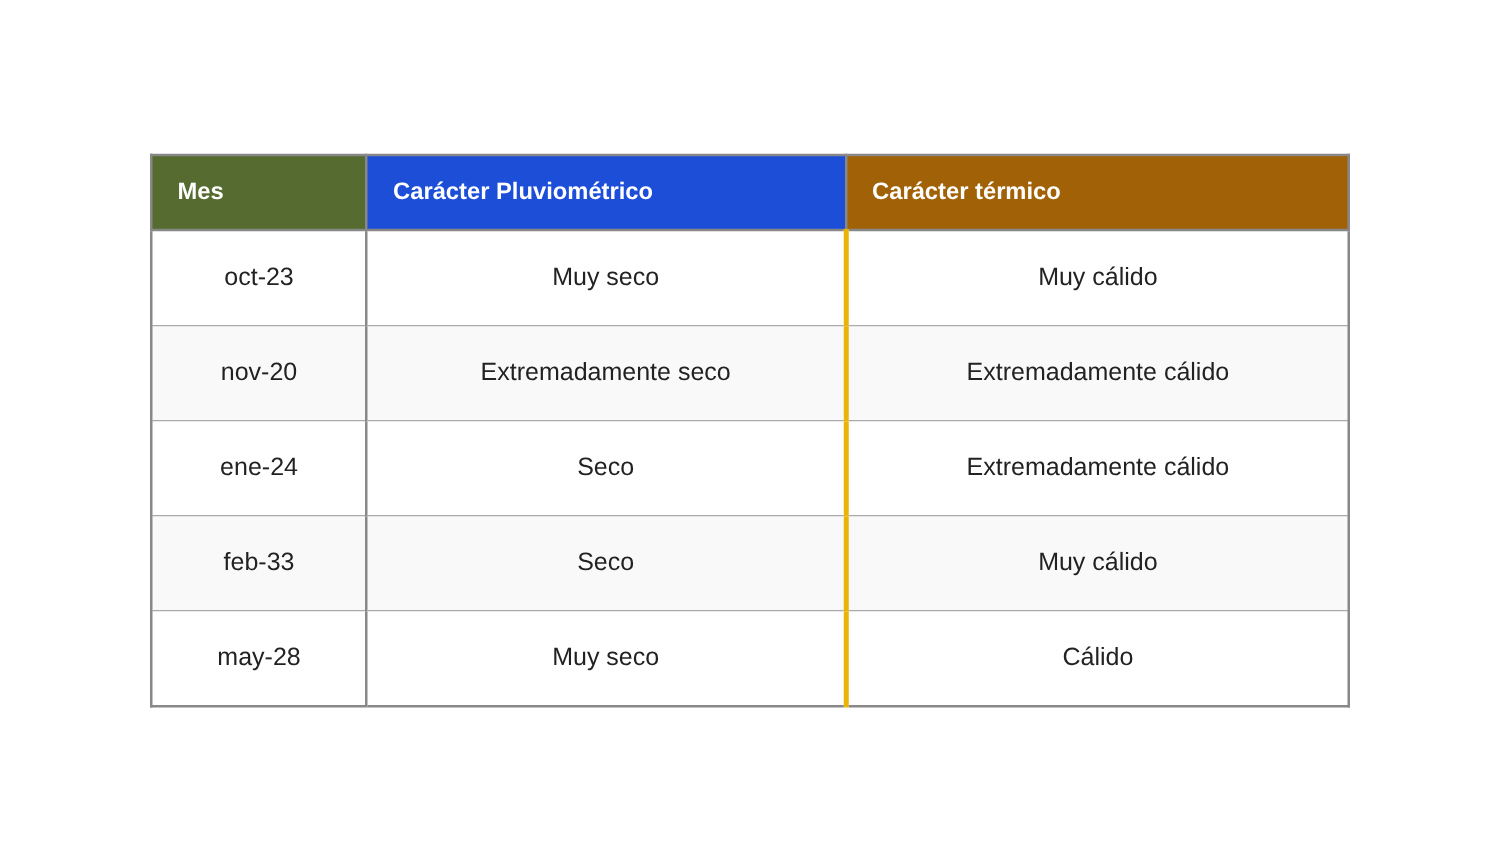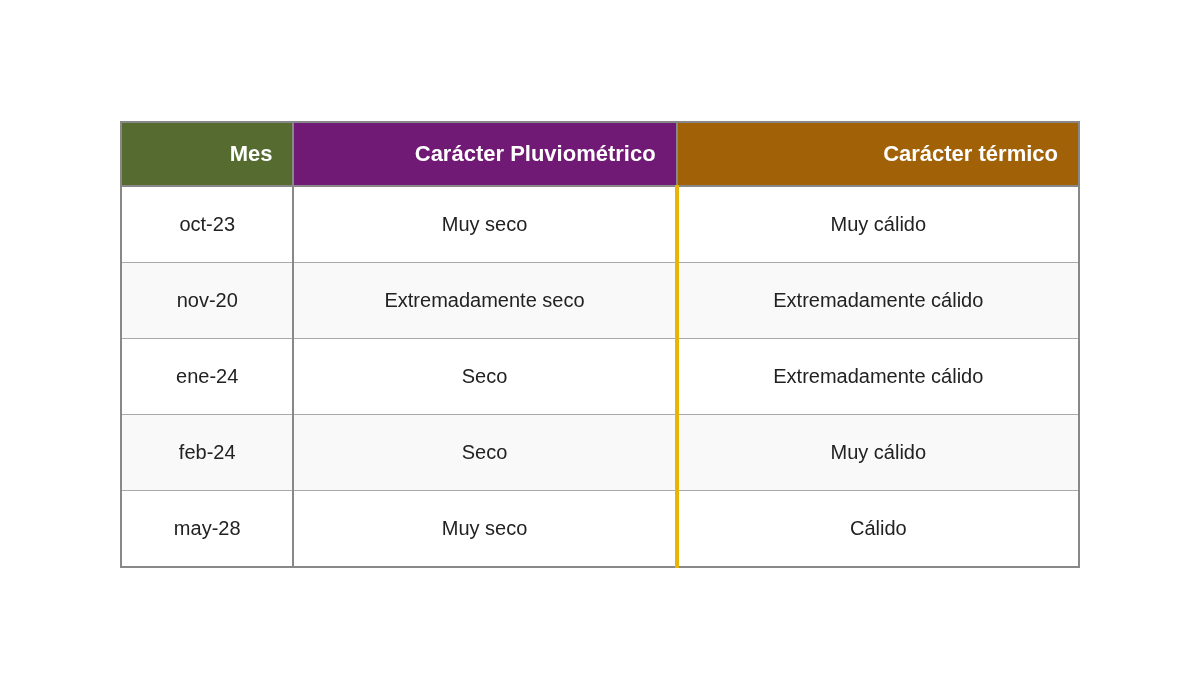--- a/index.html
+++ b/index.html
@@ -24,33 +24,33 @@
 
     table {
       width: 100%;
       border-collapse: collapse;
       border: 2px solid #888;
     }
 
     thead tr th {
       color: #ffffff;
       font-weight: bold;
-      font-size: 22px;
+      font-size: 19px;
       padding: 18px 20px;
-      text-align: right;
+      text-align: left;
       border: 2px solid #888;
     }
 
     th.col-mes {
       background-color: #556b2f;
       width: 18%;
     }
 
     th.col-pluvio {
-      background-color: #701a75;
+      background-color: #1d4ed8;
       width: 40%;
     }
 
     th.col-termico {
       background-color: #a16207;
       width: 42%;
     }
 
     tbody tr {
       background-color: #ffffff;
@@ -99,21 +99,21 @@
           <td>nov-20</td>
           <td>Extremadamente seco</td>
           <td>Extremadamente cálido</td>
         </tr>
         <tr>
           <td>ene-24</td>
           <td>Seco</td>
           <td>Extremadamente cálido</td>
         </tr>
         <tr>
-          <td>feb-24</td>
+          <td>feb-33</td>
           <td>Seco</td>
           <td>Muy cálido</td>
         </tr>
         <tr>
           <td>may-28</td>
           <td>Muy seco</td>
           <td>Cálido</td>
         </tr>
       </tbody>
   </table>

